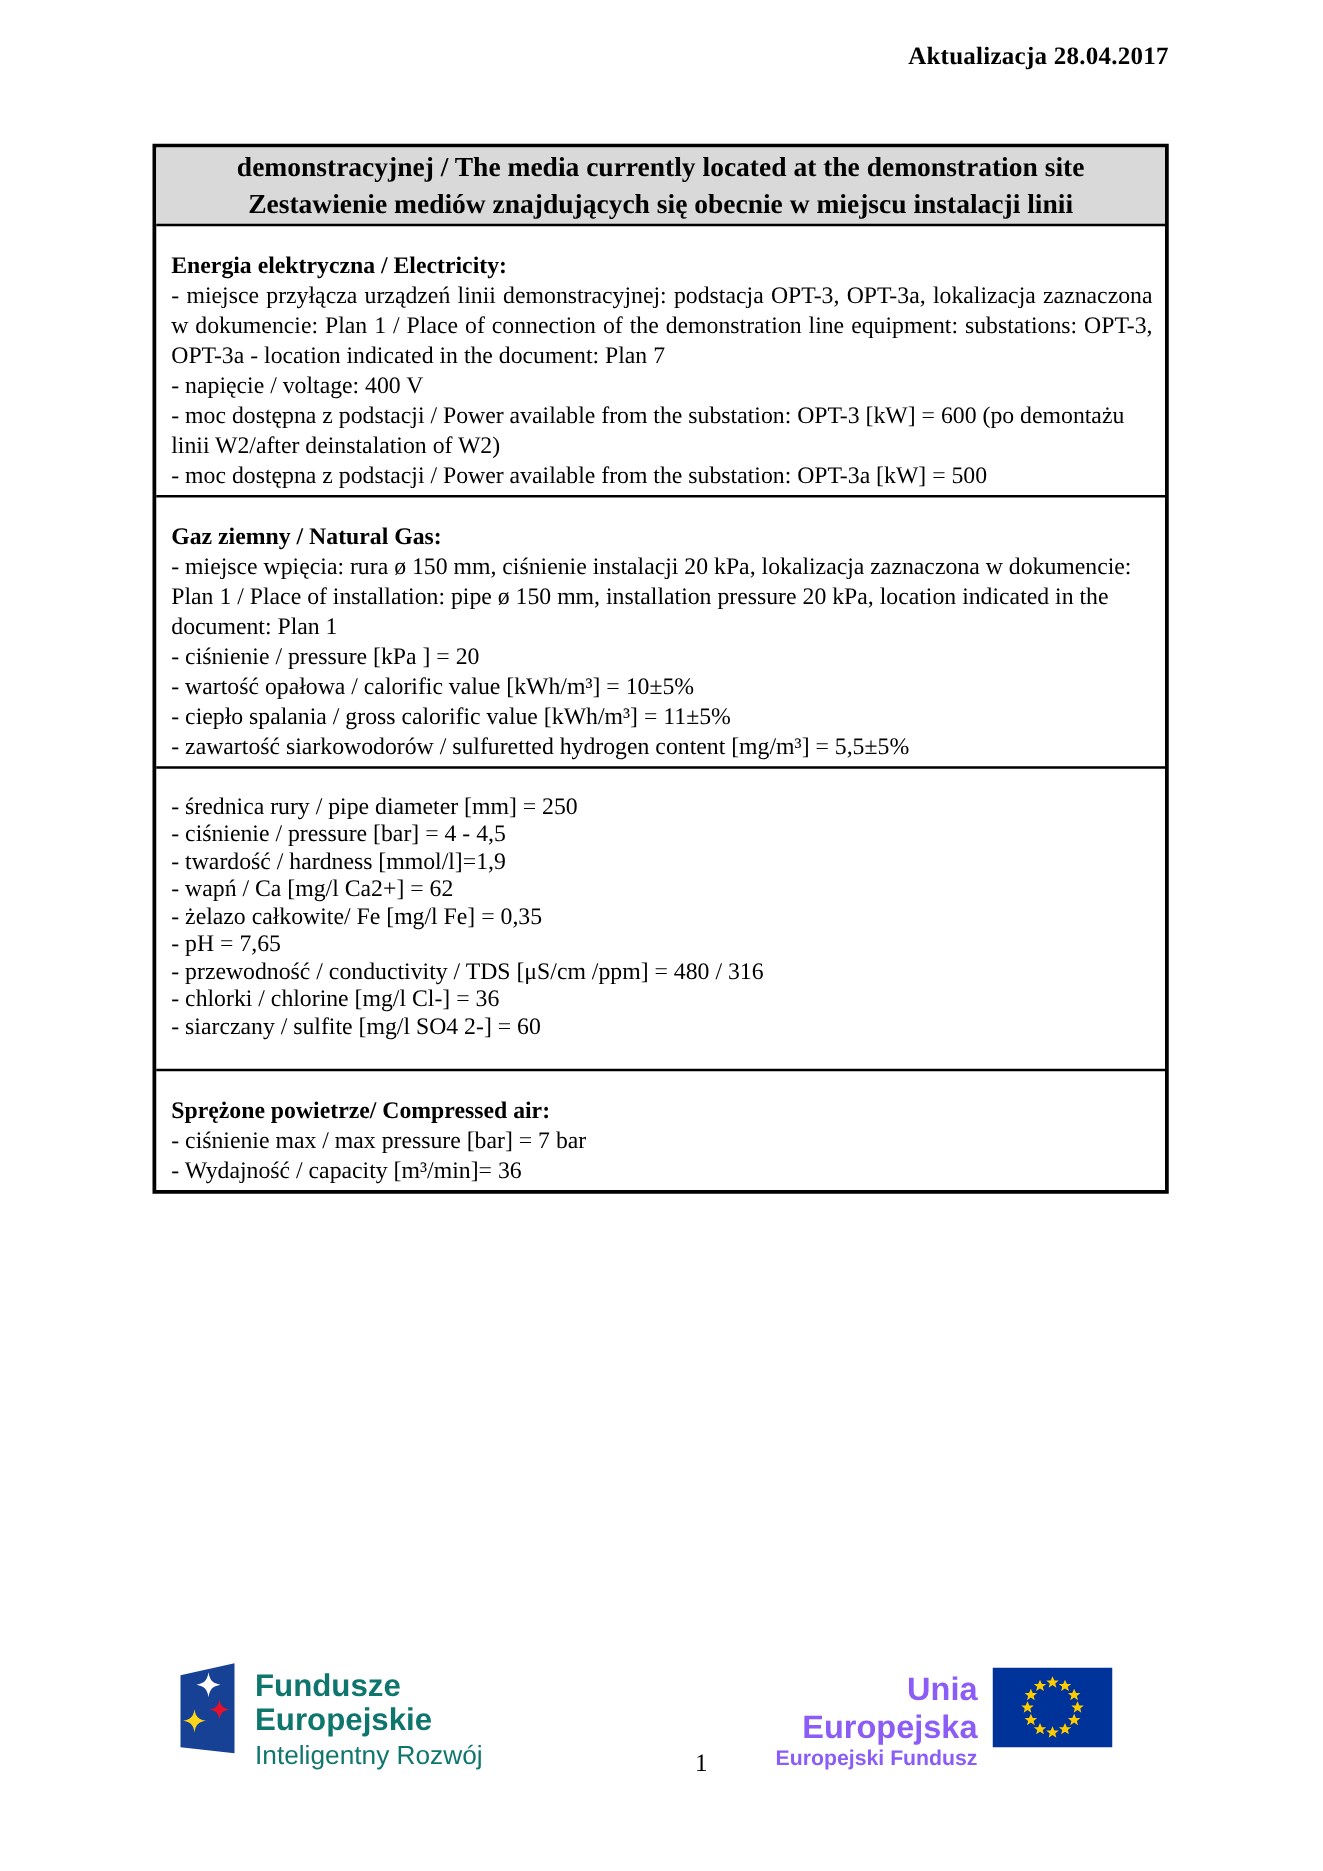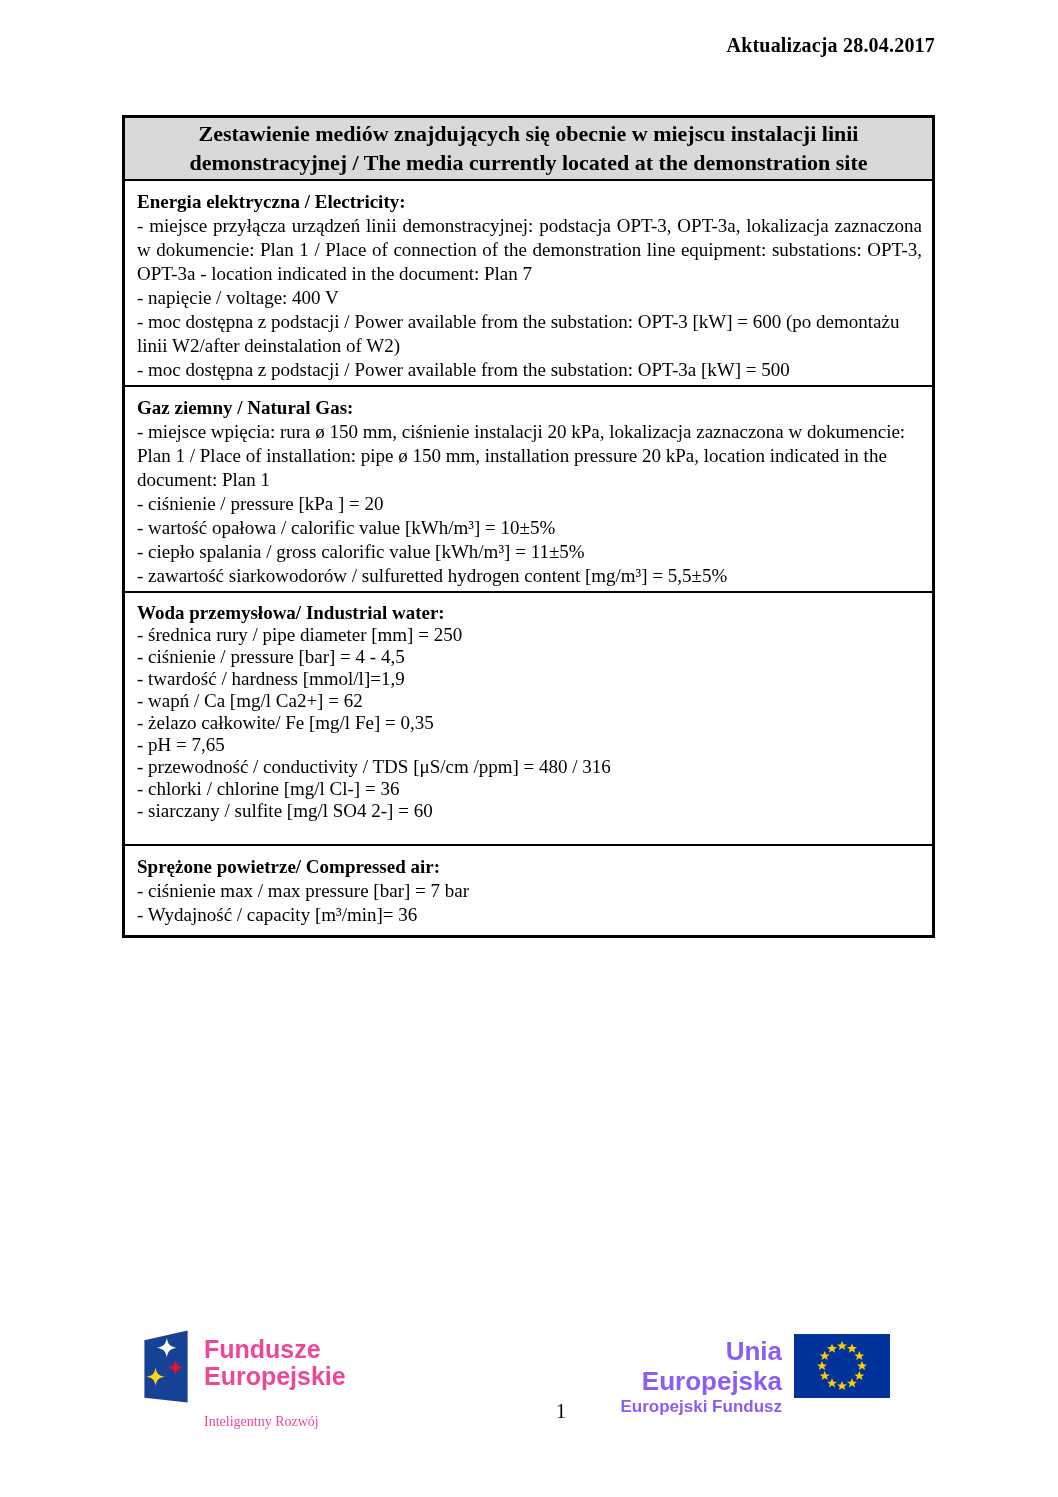--- a/index.html
+++ b/index.html
@@ -23,21 +23,21 @@
   .table-title{
     background:#d9d9d9;
     text-align:center;
     font-weight:bold;
     font-size:22px;
     line-height:29px;
     padding:1px 6px 2px 6px;
     border-bottom:2px solid #000;
   }
   .row{
-    padding:9px 10px 3px 12px;
+    padding:20px 10px 3px 12px;
     font-size:19px;
     line-height:24px;
     box-sizing:border-box;
   }
   .row + .row{border-top:2px solid #000;}
   .sec-heading{font-weight:bold;}
   .line{white-space:normal;}
   .line.justify{text-align:justify;}
   .row-electricity{min-height:176px;}
   .row-gas{min-height:188px;}
@@ -45,23 +45,23 @@
   .row-air{min-height:91px;}
   .footer{
     position:absolute;left:0;top:1322px;width:1058px;height:120px;
     font-family:"Liberation Sans","DejaVu Sans",sans-serif;
   }
   .fe-logo{
     position:absolute;left:142px;top:6px;
     display:flex;align-items:flex-start;
   }
   .fe-flag{width:48px;height:82px;margin-right:14px;}
-  .fe-text{padding-top:8px;color:#ec4899;}
+  .fe-text{padding-top:8px;color:#0f766e;}
   .fe-line1,.fe-line2{font-size:25px;font-weight:bold;line-height:27px;}
-  .fe-line3{font-size:14px;line-height:26px;margin-top:19px;font-family:Liberation Serif, serif;}
+  .fe-line3{font-size:21px;line-height:26px;margin-top:2px;}
   .eu-logo{
     position:absolute;left:598px;top:12px;
     display:flex;align-items:flex-start;
   }
   .eu-text{text-align:right;color:#8b5cf6;margin-right:12px;width:184px;padding-top:2px;}
   .eu-line1{font-size:26px;font-weight:bold;line-height:30px;}
   .eu-line2,.eu-line3{font-size:17px;font-weight:bold;line-height:21px;}
   .eu-flag{width:96px;height:64px;display:block;}
   .page-number{
     position:absolute;left:556px;top:1400px;
@@ -70,43 +70,42 @@
 </style>
 </head>
 <body>
 
 <div class="page">
 
   <div class="update-date">Aktualizacja 28.04.2017</div>
 
   <div class="media-table">
     <div class="table-title">
+      <div>demonstracyjnej / The media currently located at the demonstration site</div>
       <div>Zestawienie mediów znajdujących się obecnie w miejscu instalacji linii</div>
-      <div>demonstracyjnej / The media currently located at the demonstration site</div>
     </div>
 
     <div class="row row-electricity">
       <div class="sec-heading">Energia elektryczna / Electricity:</div>
       <div class="line justify">- miejsce przyłącza urządzeń linii demonstracyjnej: podstacja OPT-3, OPT-3a, lokalizacja zaznaczona w dokumencie: Plan 1 / Place of connection of the demonstration line equipment: substations: OPT-3, OPT-3a - location indicated in the document: Plan 7</div>
       <div class="line">- napięcie / voltage: 400 V</div>
       <div class="line">- moc dostępna z podstacji / Power available from the substation: OPT-3 [kW] = 600 (po demontażu linii W2/after deinstalation of W2)</div>
       <div class="line">- moc dostępna z podstacji / Power available from the substation: OPT-3a [kW] = 500</div>
     </div>
 
     <div class="row row-gas">
       <div class="sec-heading">Gaz ziemny / Natural Gas:</div>
       <div class="line">- miejsce wpięcia: rura ø 150 mm, ciśnienie instalacji 20 kPa, lokalizacja zaznaczona w dokumencie: Plan 1 / Place of installation: pipe ø 150 mm, installation pressure 20 kPa, location indicated in the document: Plan 1</div>
       <div class="line">- ciśnienie / pressure [kPa ] = 20</div>
       <div class="line">- wartość opałowa / calorific value [kWh/m³] = 10±5%</div>
       <div class="line">- ciepło spalania / gross calorific value [kWh/m³] = 11±5%</div>
       <div class="line">- zawartość siarkowodorów / sulfuretted hydrogen content [mg/m³] = 5,5±5%</div>
     </div>
 
     <div class="row row-water">
-      <div class="sec-heading">Woda przemysłowa/ Industrial water:</div>
       <div class="line">- średnica rury / pipe diameter [mm] = 250</div>
       <div class="line">- ciśnienie / pressure [bar] = 4 - 4,5</div>
       <div class="line">- twardość / hardness [mmol/l]=1,9</div>
       <div class="line">- wapń / Ca [mg/l Ca2+] = 62</div>
       <div class="line">- żelazo całkowite/ Fe [mg/l Fe] = 0,35</div>
       <div class="line">- pH = 7,65</div>
       <div class="line">- przewodność / conductivity / TDS [μS/cm /ppm] = 480 / 316</div>
       <div class="line">- chlorki / chlorine [mg/l Cl-]  = 36</div>
       <div class="line">- siarczany / sulfite [mg/l SO4 2-] = 60</div>
     </div>

